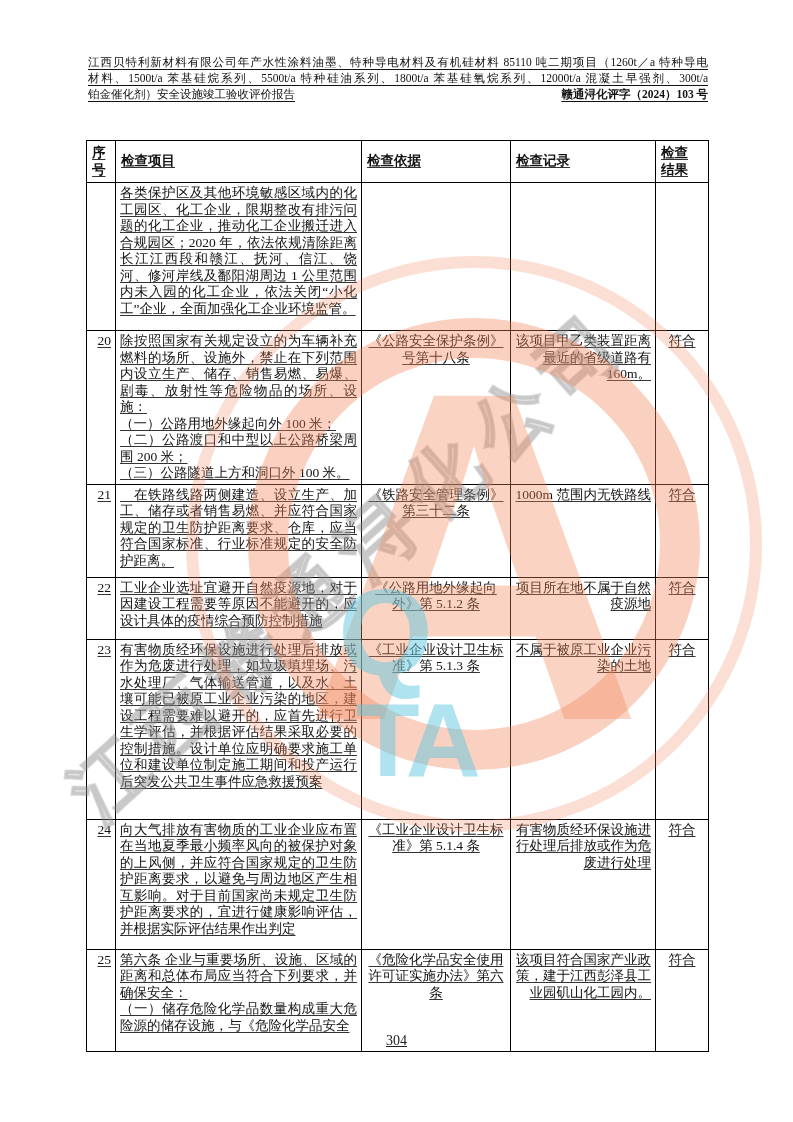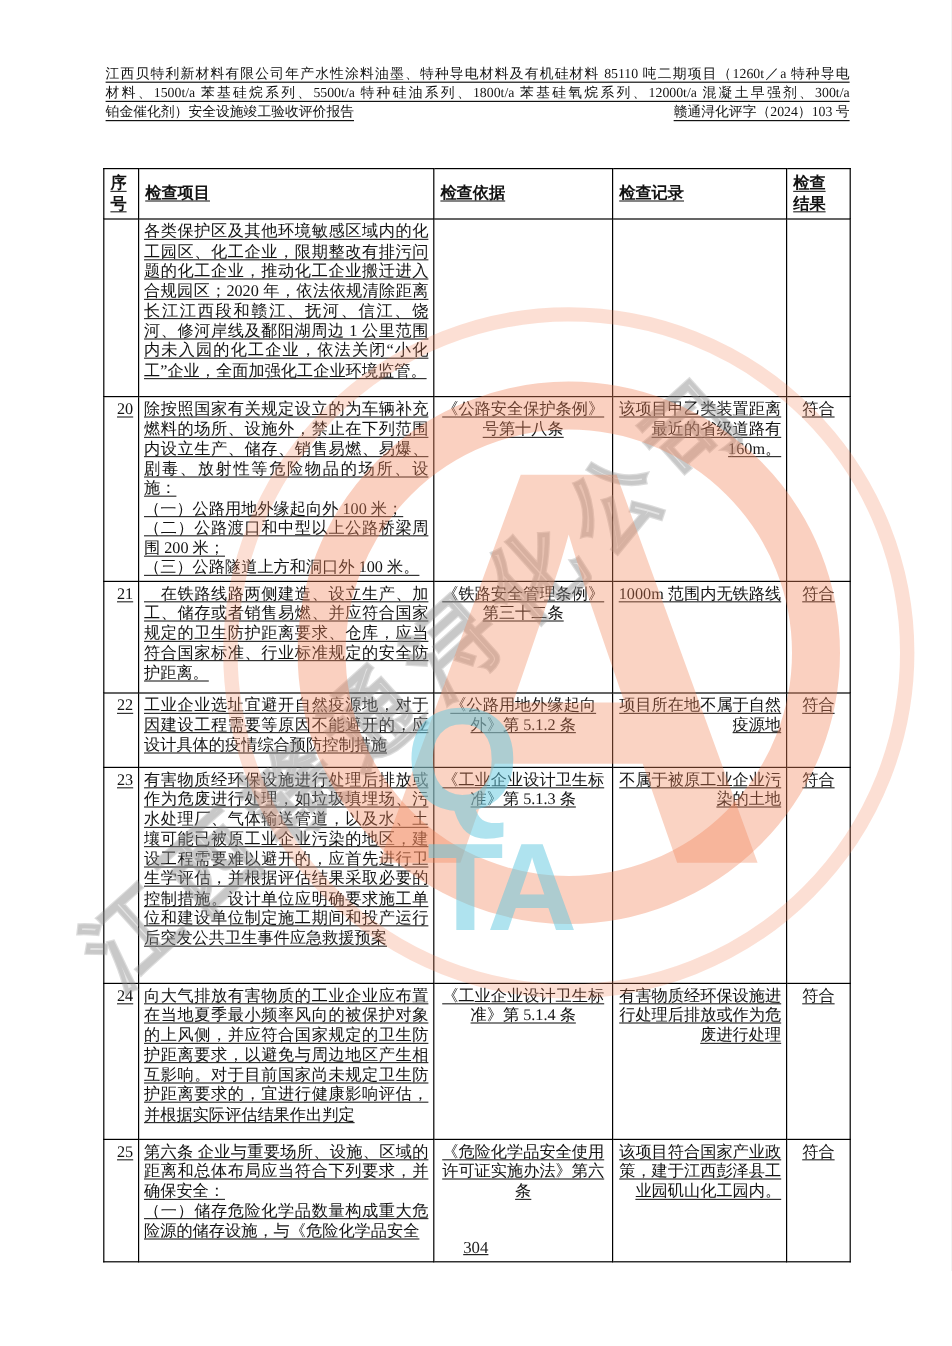--- a/index.html
+++ b/index.html
@@ -3,21 +3,21 @@
 <meta charset="utf-8">
 <style>
   html,body{margin:0;padding:0;background:#e8e8e8;}
   .page{position:relative;width:793px;height:1122px;background:#ffffff;
         font-family:"Liberation Serif","DejaVu Serif",serif;color:#121212;overflow:hidden;}
   
   .hdr{position:absolute;left:88px;top:54px;width:620px;font-size:11.5px;line-height:16px;}
   .hdr .hl{text-decoration:underline;text-decoration-thickness:1px;text-underline-offset:3px;}
   .hl1,.hl2{text-align:justify;text-align-last:justify;}
   .hl3{display:flex;justify-content:space-between;align-items:baseline;}
-  .hl3 .right{font-weight:normal;margin-left:12px;}
+  .hl3 .right{font-weight:bold;margin-left:12px;}
   
   table.doc{position:absolute;left:86px;top:140px;width:622px;border-collapse:collapse;table-layout:fixed;z-index:1;}
   table.doc th,table.doc td{border:1px solid #000;font-size:13.5px;line-height:16.5px;
         padding:2px 4px;vertical-align:top;overflow:hidden;
         text-decoration:underline;text-decoration-thickness:1px;text-underline-offset:2px;
         text-decoration-color:rgba(0,0,0,.8);}
   table.doc th{font-weight:bold;text-align:left;vertical-align:middle;padding:2px 5px;}
   th.h-no,td.c-no{text-align:right;}
   th.h-no,th.h-result{white-space:pre-line;}
   td.c-no{vertical-align:middle;font-family:"Liberation Serif",serif;}

